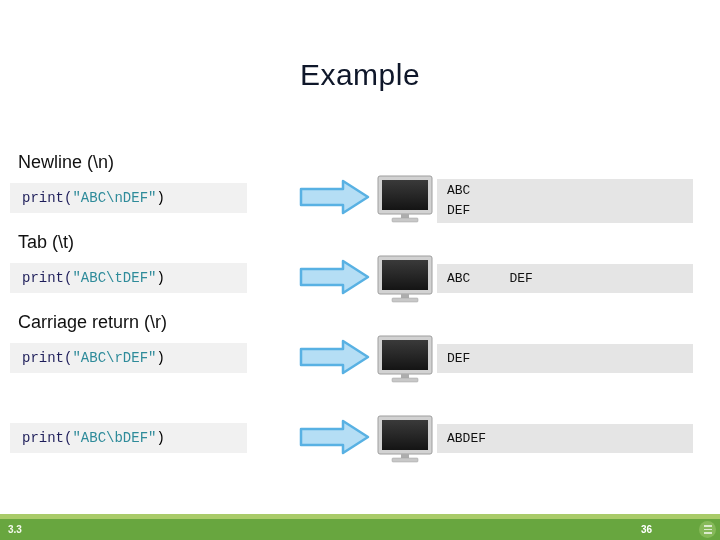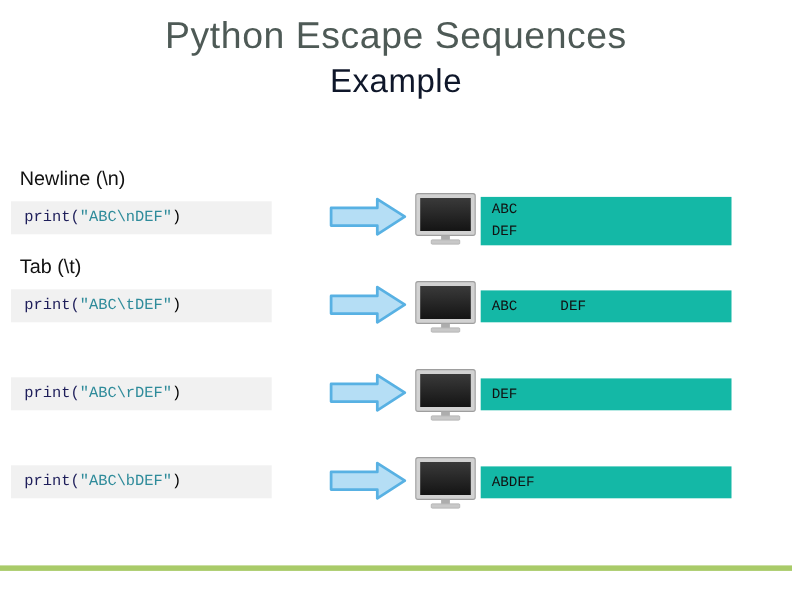--- a/index.html
+++ b/index.html
@@ -32,22 +32,22 @@
     background:#f1f1f1; display:flex; align-items:center; padding-left:12px;
     font-family:"Liberation Mono","DejaVu Sans Mono",monospace; font-size:14px;
     color:#000;
   }
   .code-keyword { color:#1e1e5a; }
   .code-string  { color:#2e8b9a; }
   .code-close   { color:#000; }
   .arrow-wrap { position:absolute; left:299px; top:32px; width:72px; height:38px; }
   .monitor-wrap { position:absolute; left:377px; top:29px; width:56px; height:48px; }
   .output-box {
-    position:absolute; left:437px; width:228px;
-    background:#14b8a6; display:flex; align-items:center; padding-left:10px;
+    position:absolute; left:437px; width:256px;
+    background:#e5e5e5; display:flex; align-items:center; padding-left:10px;
   }
   .output-box pre {
     font-family:"Liberation Mono","DejaVu Sans Mono",monospace;
     font-size:13px; line-height:20px; color:#111; white-space:pre;
   }
   .row-0 .output-box { top:33px; height:44px; }
   .row-1 .output-box, .row-2 .output-box, .row-3 .output-box { top:38px; height:29px; }
   .footer-strip {
     position:absolute; left:0; top:514px; width:720px; height:5px;
     background:#a9cb69;
@@ -72,21 +72,20 @@
   }
   .footer-menu-icon span {
     display:block; width:8px; height:1.5px; background:#e8f2dc;
   }
 </style>
 </head>
 <body>
 
 <div class="slide">
 
-  <div class="title">Python Escape Sequences</div>
   <div class="subtitle">Example</div>
 
   <div class="row row-0">
     <div class="section-label">Newline (\n)</div>
     <div class="code-box">
         <span class="code-keyword">print(</span>
         <span class="code-string">"ABC\nDEF"</span>
         <span class="code-close">)</span>
       </div>
     <div class="arrow-wrap">
@@ -133,20 +132,21 @@
         <rect x="24" y="39" width="8" height="4" fill="#adadad"></rect>
         <rect x="15" y="43" width="26" height="4" rx="1" fill="#c8c8c8" stroke="#a0a0a0" stroke-width="0.5"></rect>
       </svg>
     </div>
     <div class="output-box">
         <pre>ABC     DEF</pre>
       </div>
   </div>
 
   <div class="row row-2">
+    <div class="section-label">Carriage return (\r)</div>
     <div class="code-box">
         <span class="code-keyword">print(</span>
         <span class="code-string">"ABC\rDEF"</span>
         <span class="code-close">)</span>
       </div>
     <div class="arrow-wrap">
       <svg width="72" height="38" viewBox="0 0 72 38">
           <polygon points="2,11 44,11 44,3 69,19 44,35 44,27 2,27" fill="#b5def5" stroke="#58b1e3" stroke-width="2.5" stroke-linejoin="round"></polygon>
         </svg>
     </div>
@@ -181,14 +181,23 @@
         <rect x="24" y="39" width="8" height="4" fill="#adadad"></rect>
         <rect x="15" y="43" width="26" height="4" rx="1" fill="#c8c8c8" stroke="#a0a0a0" stroke-width="0.5"></rect>
       </svg>
     </div>
     <div class="output-box">
         <pre>ABDEF</pre>
       </div>
   </div>
 
   <div class="footer-strip"></div>
+  <div class="footer-bar">
+    <span class="footer-section">3.3</span>
+    <span class="footer-page">36</span>
+    <span class="footer-menu-icon">
+        <span></span>
+        <span></span>
+        <span></span>
+      </span>
+  </div>
 
 </div>
 
 </body></html>

